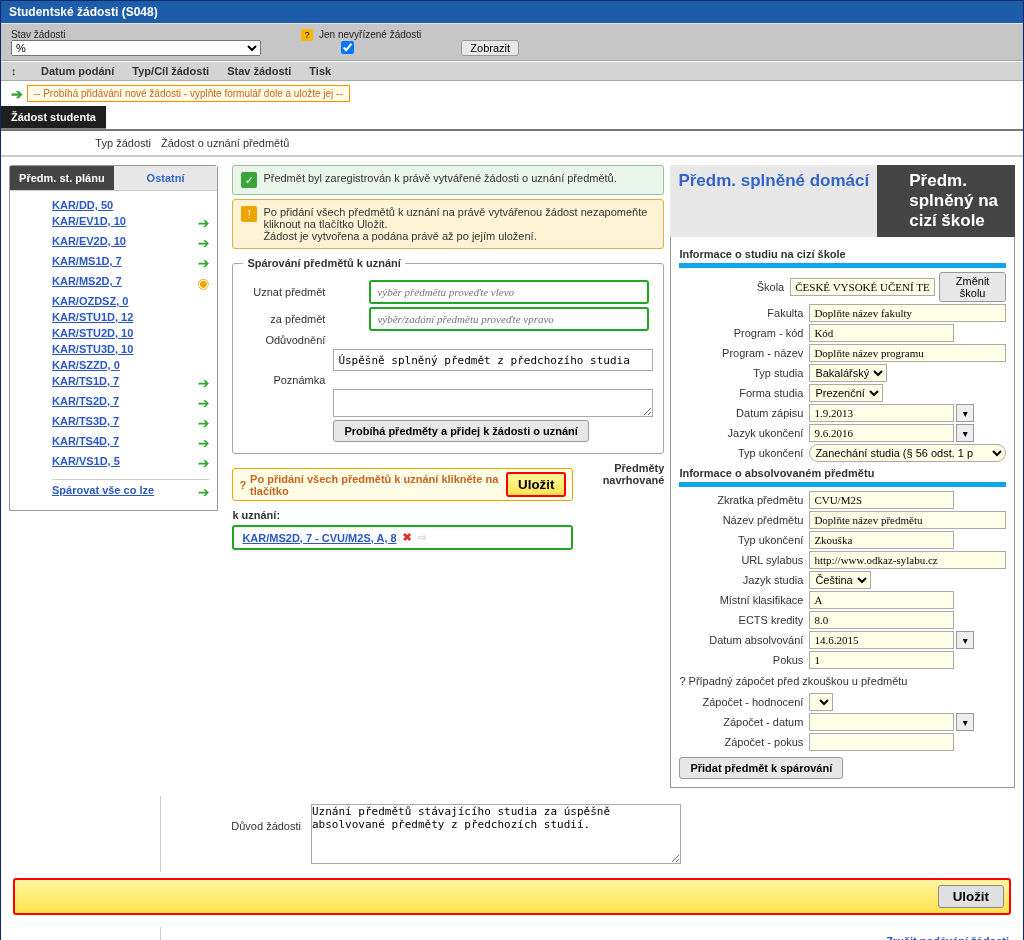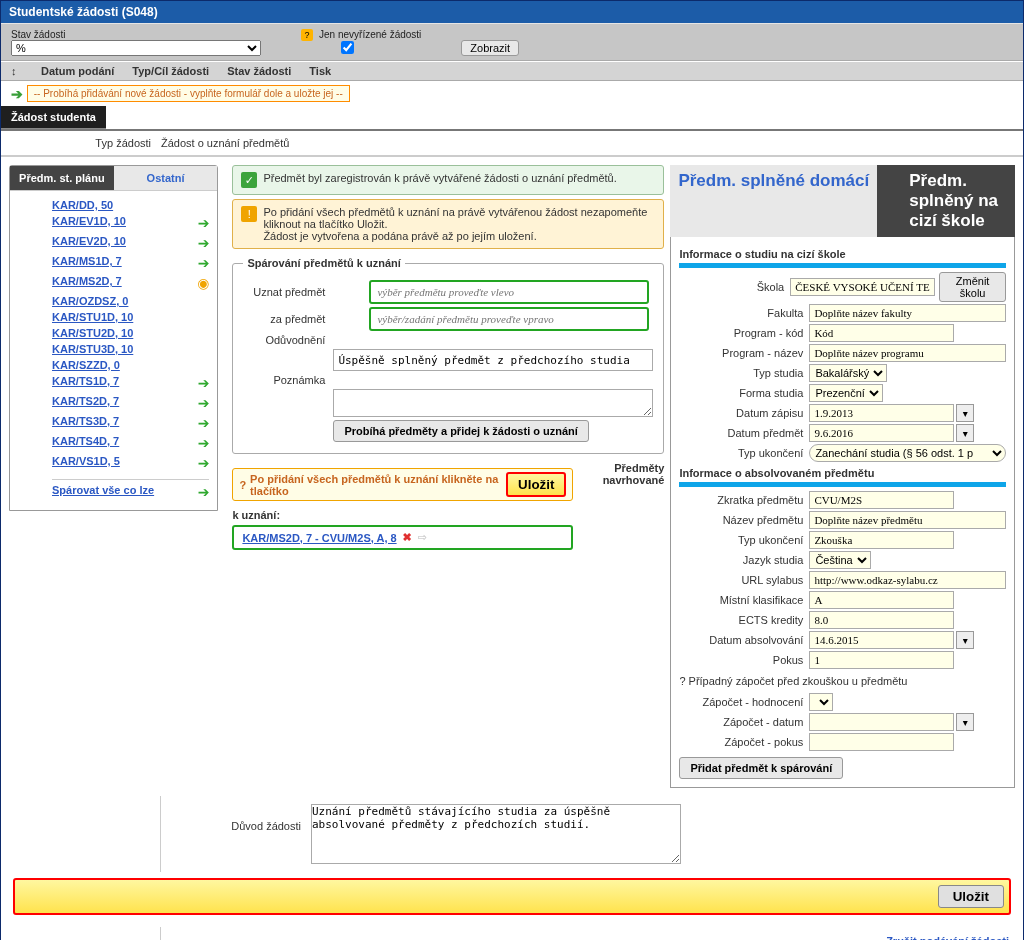--- a/index.html
+++ b/index.html
@@ -143,21 +143,21 @@
             <span class="ar">➔</span>
           </div>
         <div class="item">
             <a>KAR/MS2D, 7</a>
             <span class="warn">◉</span>
           </div>
         <div class="item">
             <a>KAR/OZDSZ, 0</a>
           </div>
         <div class="item">
-            <a>KAR/STU1D, 10</a>
+            <a>KAR/STU1D, 12</a>
           </div>
         <div class="item">
             <a>KAR/STU2D, 10</a>
           </div>
         <div class="item">
             <a>KAR/STU3D, 10</a>
           </div>
         <div class="item">
             <a>KAR/SZZD, 0</a>
           </div>
@@ -278,21 +278,21 @@
         <div class="rrow">
             <label>Forma studia</label>
             <select class="rselect"><option>Prezenční</option></select>
           </div>
         <div class="rrow">
             <label>Datum zápisu</label>
             <input class="rinput" style="flex: 0 0 80px;" value="1.9.2013">
             <button class="calbtn">▾</button>
           </div>
         <div class="rrow">
-            <label>Datum předmět</label>
+            <label>Jazyk ukončení</label>
             <input class="rinput" style="flex: 0 0 80px;" value="9.6.2016">
             <button class="calbtn">▾</button>
           </div>
         <div class="rrow">
             <label>Typ ukončení</label>
             <select class="rselect" style="flex:1;border-radius:9px;"><option>Zanechání studia (§ 56 odst. 1 p</option></select>
           </div>
 
         <div class="rsect">Informace o absolvovaném předmětu</div>
         <div class="rrow">
@@ -301,26 +301,26 @@
           </div>
         <div class="rrow">
             <label>Název předmětu</label>
             <input class="rinput" value="Doplňte název předmětu" style="">
           </div>
         <div class="rrow">
             <label>Typ ukončení</label>
             <input class="rinput" style="flex: 0 0 120px;" value="Zkouška">
           </div>
         <div class="rrow">
+            <label>URL sylabus</label>
+            <input class="rinput" value="http://www.odkaz-sylabu.cz" style="">
+          </div>
+        <div class="rrow">
             <label>Jazyk studia</label>
             <select class="rselect"><option>Čeština</option></select>
-          </div>
-        <div class="rrow">
-            <label>URL sylabus</label>
-            <input class="rinput" value="http://www.odkaz-sylabu.cz" style="">
           </div>
         <div class="rrow">
             <label>Místní klasifikace</label>
             <input class="rinput" style="flex: 0 0 40px;" value="A">
           </div>
         <div class="rrow">
             <label>ECTS kredity</label>
             <input class="rinput" style="flex: 0 0 60px;" value="8.0">
           </div>
         <div class="rrow">

